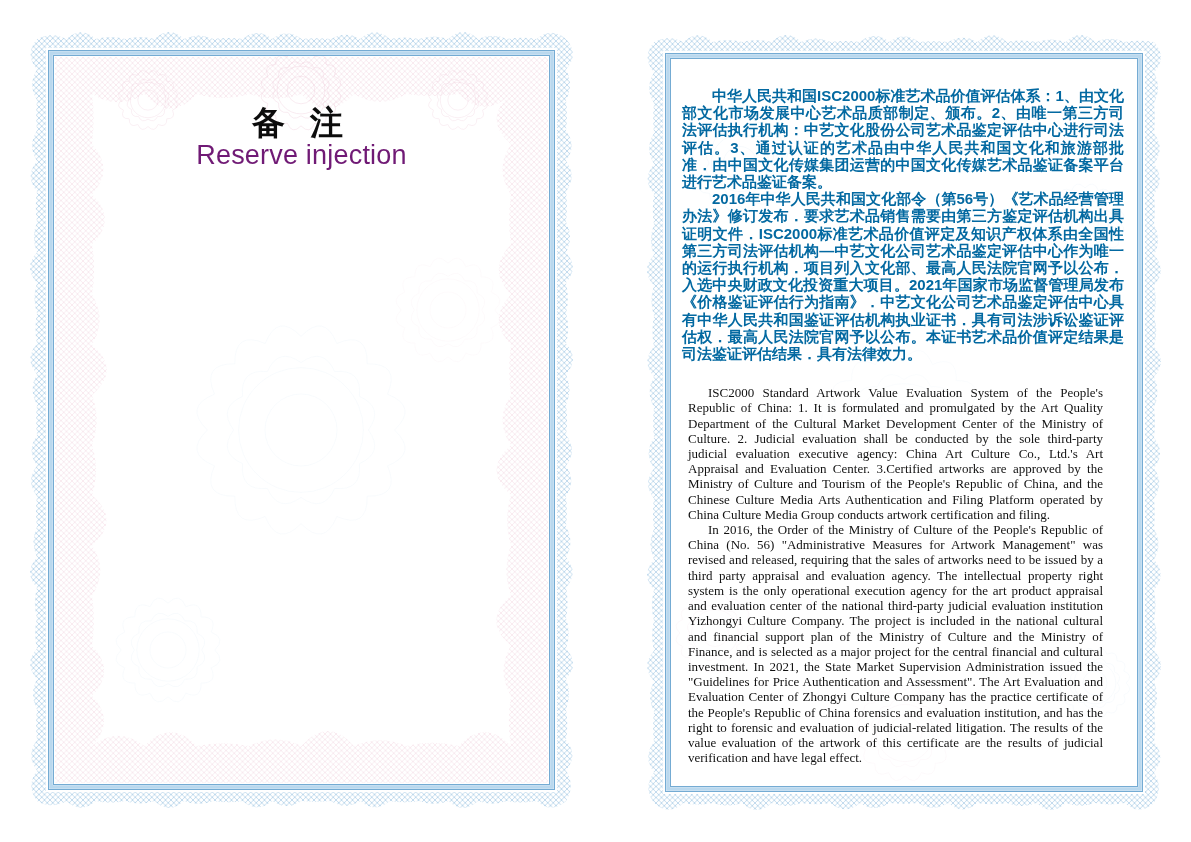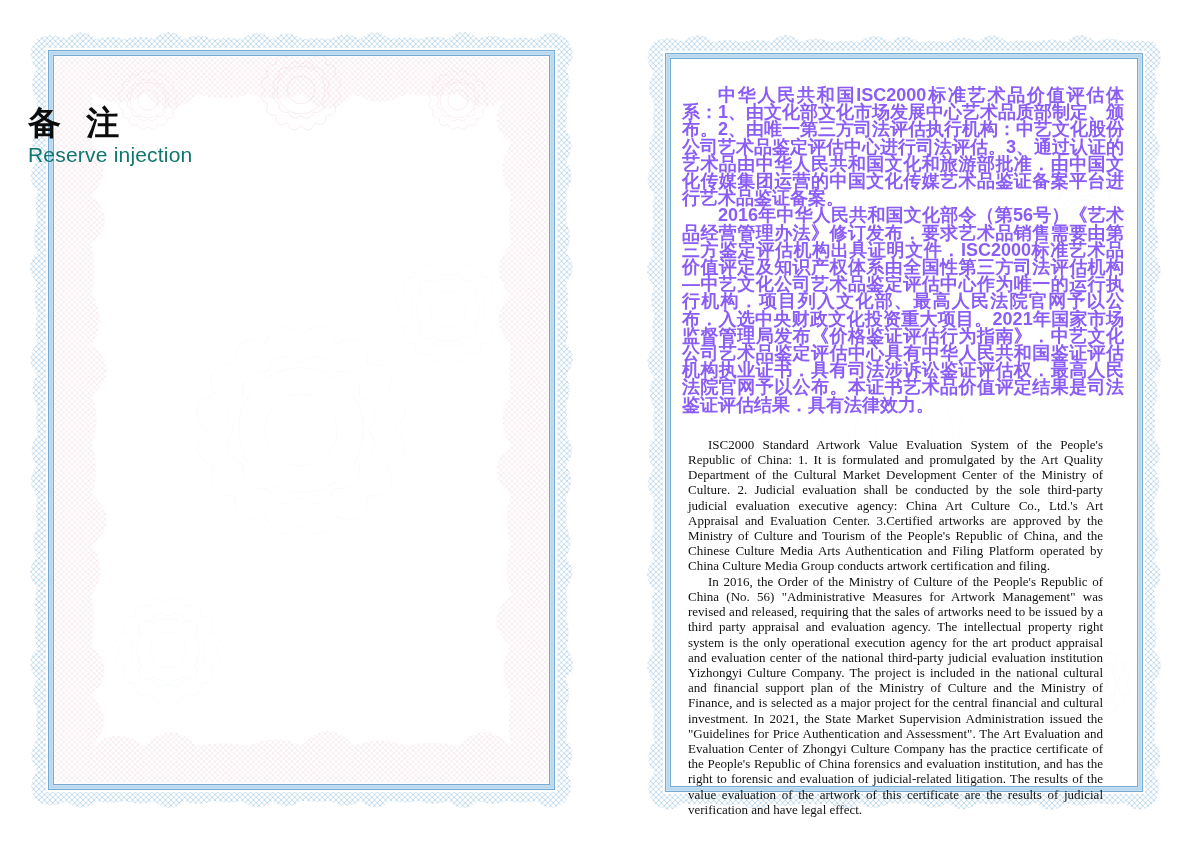--- a/index.html
+++ b/index.html
@@ -17,45 +17,46 @@
   }
   .sheet svg.deco {
     position: absolute; left: 0; top: 0; width: 100%; height: 100%;
     display: block;
   }
 
   
   #sheet-left  { left: 28px;  top: 30px; width: 547px; height: 780px; }
   .lp-content {
     position: absolute; left: 0; right: 0; top: 74px;
+    text-align: center;
   }
   .lp-title-zh {
     margin: 0;
     font-size: 33px; line-height: 38px;
     font-weight: 700;
     letter-spacing: 8px;
     color: #0c0c0c;
   }
   .lp-title-en {
     margin: 1px 0 0 0;
-    font-size: 21px; line-height: 24px;
+    font-size: 27px; line-height: 24px;
     font-weight: 400;
-    color: #0f766e;
+    color: #701a75;
     letter-spacing: 0.2px;
   }
 
   
   #sheet-right { left: 645px; top: 33px; width: 518px; height: 779px; }
   .rp-content {
     position: absolute; left: 37px; right: 39px; top: 54px;
   }
   .zh-block {
-    font-size: 18px; line-height: 17.2px;
+    font-size: 15px; line-height: 17.2px;
     font-weight: 700;
-    color: #8b5cf6;
+    color: #0369a1;
     text-align: justify;
   }
   .zh-block p { margin: 0; text-indent: 2em; }
   .en-block {
     margin: 23px 21px 16px 6px;
     font-family: "Liberation Serif", serif;
     font-size: 13px; line-height: 15.2px;
     color: #111;
     text-align: justify;
   }

